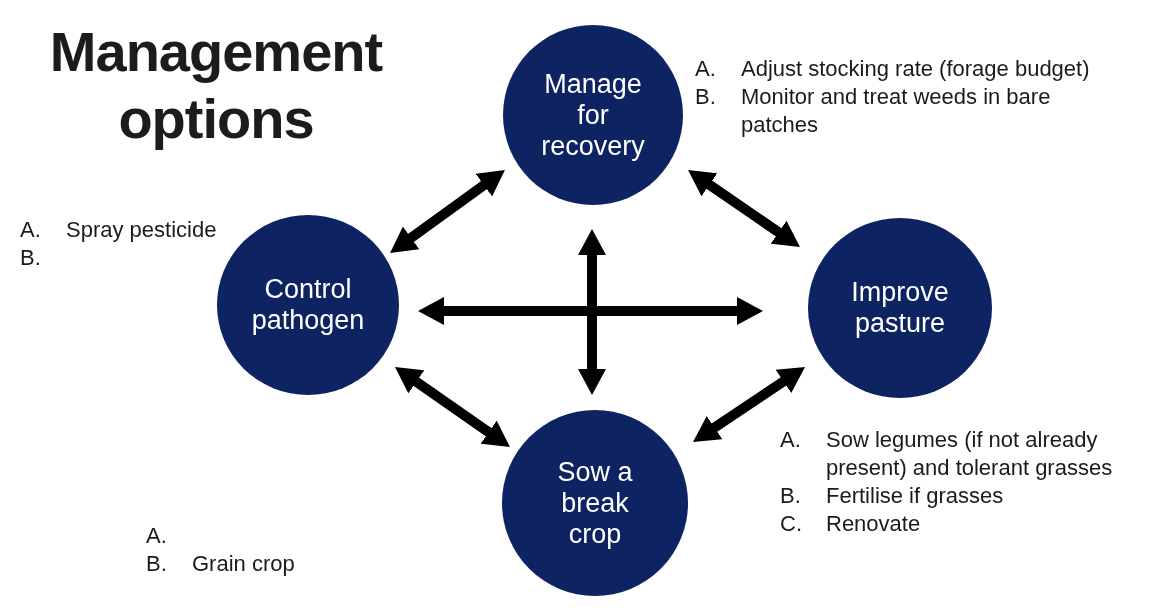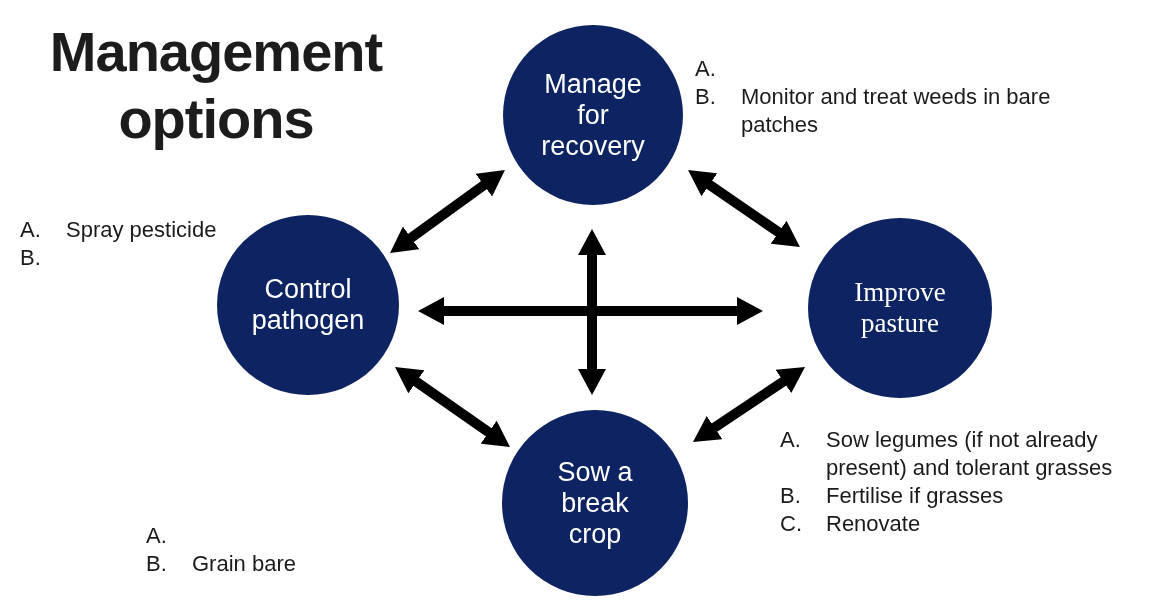--- a/index.html
+++ b/index.html
@@ -61,34 +61,35 @@
     <span class="clabel">Manage
 for
 recovery</span>
   </div>
 
   <div class="circle" style="left:217px;top:215px;width:182px;height:180px;">
     <span class="clabel">Control
 pathogen</span>
   </div>
 
-  <div class="circle" style="left:808px;top:218px;width:184px;height:180px;font-family:Liberation Serif, serif;">
+  <div class="circle" style="left:808px;top:218px;width:184px;height:180px;">
     <span class="clabel">Improve
 pasture</span>
   </div>
 
   <div class="circle" style="left:502px;top:410px;width:186px;height:186px;align-items:center;">
     <span class="clabel">Sow a
 break
 crop</span>
   </div>
 
   <div class="olist" style="left:695px;top:55px;width:416px;">
     <div class="row">
       <span class="letter">A.</span>
+      <span class="text">Adjust stocking rate (forage budget)</span>
     </div>
     <div class="row">
       <span class="letter">B.</span>
       <span class="text">Monitor and treat weeds in bare patches</span>
     </div>
   </div>
 
   <div class="olist" style="left:20px;top:216px;width:250px;">
     <div class="row">
       <span class="letter">A.</span>
@@ -113,17 +114,17 @@
       <span class="text">Renovate</span>
     </div>
   </div>
 
   <div class="olist" style="left:146px;top:522px;width:308px;">
     <div class="row">
       <span class="letter">A.</span>
     </div>
     <div class="row">
       <span class="letter">B.</span>
-      <span class="text">Grain bare</span>
+      <span class="text">Grain crop</span>
     </div>
   </div>
 
 </div>
 
 </body></html>

